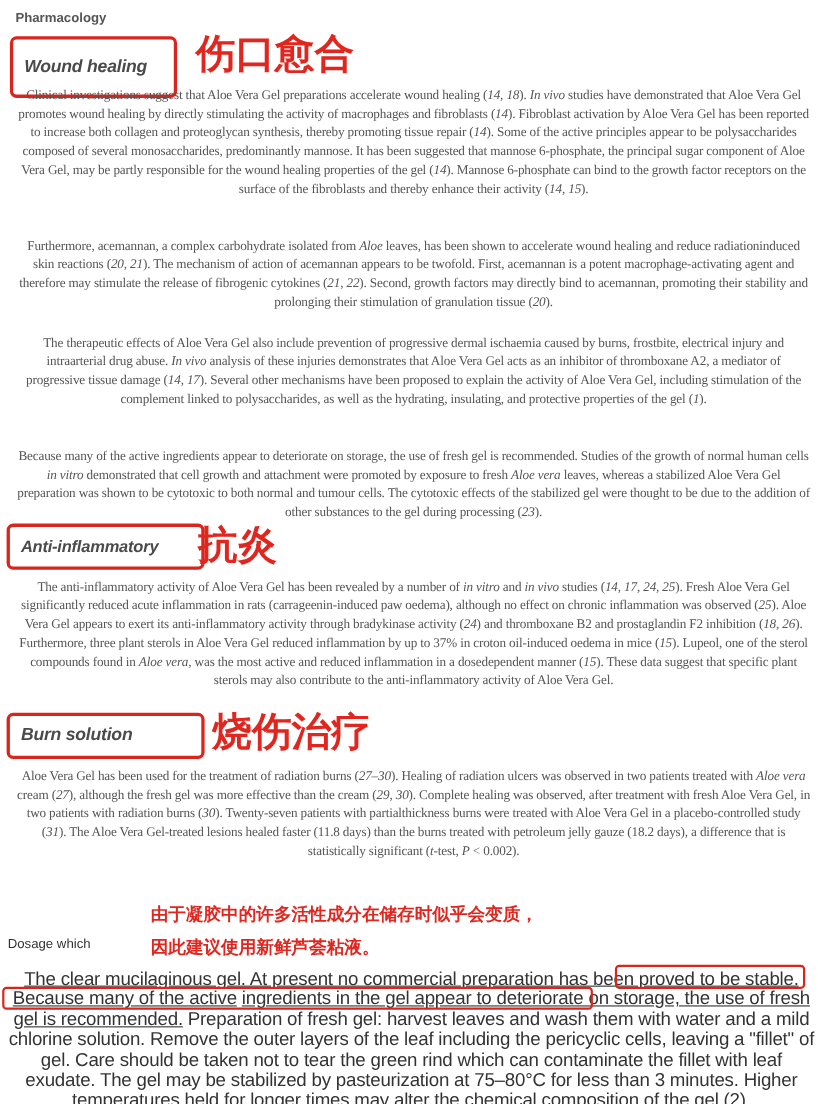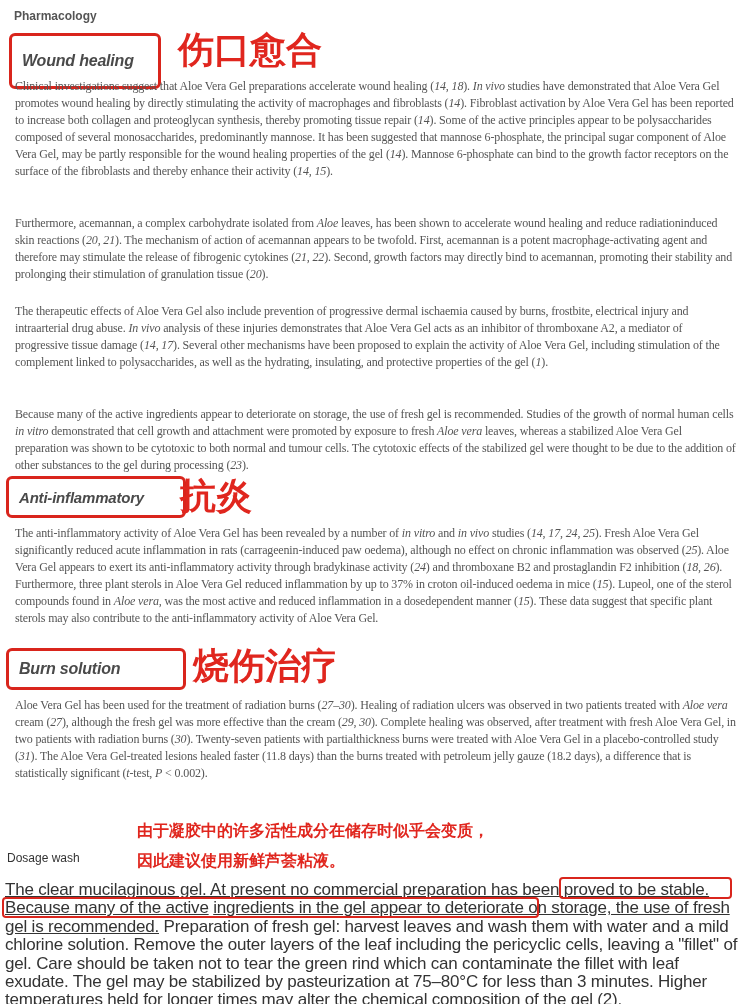--- a/index.html
+++ b/index.html
@@ -1,17 +1,17 @@
 <!DOCTYPE html>
 <html><head>
   <meta charset="utf-8">
   <style>
     html, body { margin: 0; padding: 0; background: #ffffff; }
     body { width: 744px; height: 1004px; overflow: hidden; position: relative; font-family: "Liberation Sans", sans-serif; color: #444444; }
-    .abs { position: absolute; }
+    .abs { position: absolute; text-align: center; }
     .small-heading { left: 14px; top: 9px; font-size: 12px; font-weight: bold; color: #555555; }
     .sub-box { border: 3px solid #d9251c; border-radius: 6px; box-sizing: border-box; display: flex; align-items: center; padding-left: 10px; }
     .sub-box span { font-style: italic; font-weight: bold; font-size: 16px; color: #4a4a4a; letter-spacing: -0.2px; }
     .cn { color: #e0261e; font-family: "DejaVu Sans", sans-serif; font-weight: bold; }
     .cn-big { font-size: 36px; line-height: 40px; }
     .cn-mid { font-size: 16px; line-height: 30px; }
     .para { left: 15px; width: 722px; font-size: 12px; line-height: 17px; color: #555555; letter-spacing: -0.15px; font-family: Liberation Serif, serif; }
     .para i { font-style: italic; }
     .dosage-heading { left: 7px; top: 851px; font-size: 12px; color: #333333; }
     .dosage-para { left: 5px; top: 881px; width: 738px; font-size: 17px; line-height: 18.4px; color: #333333; letter-spacing: -0.2px; }
@@ -57,21 +57,21 @@
   <span>Burn solution</span>
 </div>
 <div class="abs cn cn-big" style="left:193px; top:646px;">烧伤治疗</div>
 
 <div class="abs para" style="top:697px;">
   Aloe Vera Gel has been used for the treatment of radiation burns (<i>27–30</i>). Healing of radiation ulcers was observed in two patients treated with <i>Aloe vera</i> cream (<i>27</i>), although the fresh gel was more effective than the cream (<i>29</i>, <i>30</i>). Complete healing was observed, after treatment with fresh Aloe Vera Gel, in two patients with radiation burns (<i>30</i>). Twenty-seven patients with partialthickness burns were treated with Aloe Vera Gel in a placebo-controlled study (<i>31</i>). The Aloe Vera Gel-treated lesions healed faster (11.8 days) than the burns treated with petroleum jelly gauze (18.2 days), a difference that is statistically significant (<i>t</i>-test, <i>P</i> &lt; 0.002).
 </div>
 
 <div class="abs cn cn-mid" style="left:137px; top:816px;">由于凝胶中的许多活性成分在储存时似乎会变质，</div>
 <div class="abs cn cn-mid" style="left:137px; top:846px;">因此建议使用新鲜芦荟粘液。</div>
-<div class="abs dosage-heading">Dosage wash</div>
+<div class="abs dosage-heading">Dosage which</div>
 
 <div class="abs dosage-para">
   <span class="u">The clear mucilaginous gel. At present no commercial preparation has been proved to be stable.</span>
   <span class="u">Because many of the active</span>
   <span class="u">ingredients in the gel appear to deteriorate on storage, the use of fresh gel is recommended.</span>
   <span>Preparation of fresh gel: harvest leaves and wash them with water and a mild chlorine solution. Remove the outer layers of the leaf including the pericyclic cells, leaving a "fillet" of gel. Care should be taken not to tear the green rind which can contaminate the fillet with leaf exudate. The gel may be stabilized by pasteurization at 75–80°C for less than 3 minutes. Higher temperatures held for longer times may alter the chemical composition of the gel (2).</span>
 </div>
 
 <div class="abs hl-box" style="left:559px; top:877px; width:173px; height:22px;"></div>
 <div class="abs hl-box" style="left:2px; top:897px; width:537px; height:21px;"></div>

